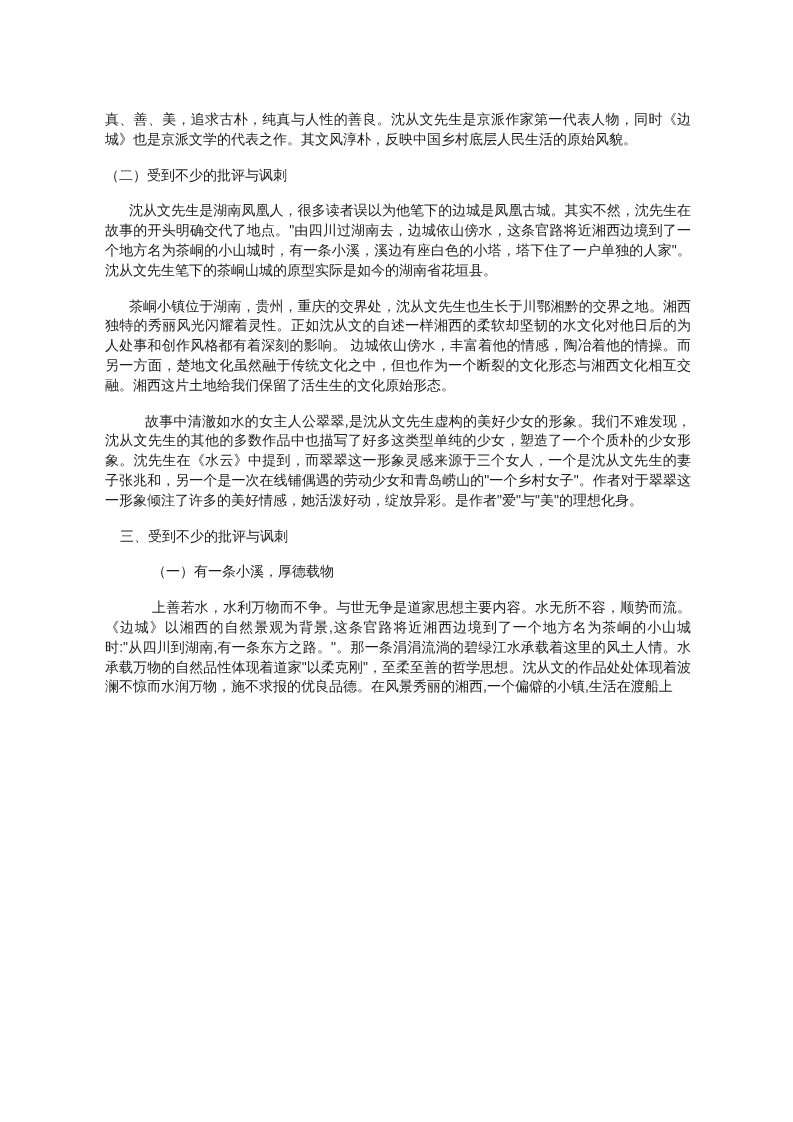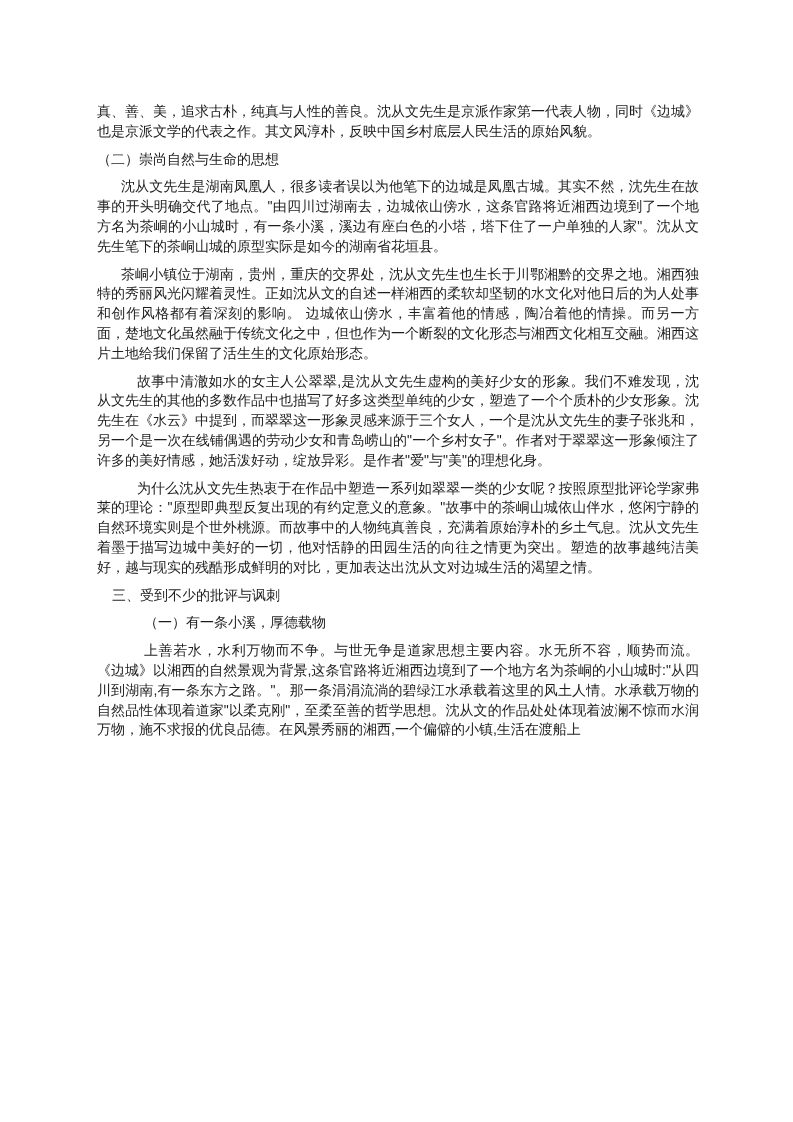--- a/index.html
+++ b/index.html
@@ -9,40 +9,39 @@
     width: 793px;
     height: 1122px;
     padding: 94px 86px 0 89px;
     background: #ffffff;
     font-family: "Liberation Sans", "DejaVu Sans", sans-serif;
     font-size: 14px;
     line-height: 19.8px;
     color: #1c1c1c;
     text-align: justify;
   }
-  .page p { margin: 8px; padding: 0; }
+  .page p { margin: 16px; padding: 0; }
   .ind-0  { text-indent: 0; }
   .ind-15 { text-indent: 15px; }
   .ind-24 { text-indent: 24px; }
   .ind-40 { text-indent: 40px; }
   .ind-47 { text-indent: 47px; }
   .mt-4  { margin-top: 4px; }
   .mt-5  { margin-top: 5px; }
   .mt-6  { margin-top: 6px; }
   .mt-8  { margin-top: 8px; }
   .mt-34 { margin-top: 34px; }
   .mt-36 { margin-top: 36px; }
   .mt-60 { margin-top: 60px; }
 </style>
 </head>
 <body>
 
 <div class="page">
   <p class="ind-0">真、善、美，追求古朴，纯真与人性的善良。沈从文先生是京派作家第一代表人物，同时《边城》也是京派文学的代表之作。其文风淳朴，反映中国乡村底层人民生活的原始风貌。</p>
-  <p class="ind-0 mt-34">（二）崇尚自然与生命的思想</p>
+  <p class="ind-0 mt-34">（二）受到不少的批评与讽刺</p>
   <p class="ind-24">沈从文先生是湖南凤凰人，很多读者误以为他笔下的边城是凤凰古城。其实不然，沈先生在故事的开头明确交代了地点。"由四川过湖南去，边城依山傍水，这条官路将近湘西边境到了一个地方名为茶峒的小山城时，有一条小溪，溪边有座白色的小塔，塔下住了一户单独的人家"。沈从文先生笔下的茶峒山城的原型实际是如今的湖南省花垣县。</p>
   <p class="ind-24">茶峒小镇位于湖南，贵州，重庆的交界处，沈从文先生也生长于川鄂湘黔的交界之地。湘西独特的秀丽风光闪耀着灵性。正如沈从文的自述一样湘西的柔软却坚韧的水文化对他日后的为人处事和创作风格都有着深刻的影响。 边城依山傍水，丰富着他的情感，陶冶着他的情操。而另一方面，楚地文化虽然融于传统文化之中，但也作为一个断裂的文化形态与湘西文化相互交融。湘西这片土地给我们保留了活生生的文化原始形态。</p>
   <p class="ind-40 mt-4">故事中清澈如水的女主人公翠翠,是沈从文先生虚构的美好少女的形象。我们不难发现，沈从文先生的其他的多数作品中也描写了好多这类型单纯的少女，塑造了一个个质朴的少女形象。沈先生在《水云》中提到，而翠翠这一形象灵感来源于三个女人，一个是沈从文先生的妻子张兆和，另一个是一次在线铺偶遇的劳动少女和青岛崂山的"一个乡村女子"。作者对于翠翠这一形象倾注了许多的美好情感，她活泼好动，绽放异彩。是作者"爱"与"美"的理想化身。</p>
-  <p class="ind-40 mt-6">为什么沈从文先生热衷于在作品中塑造一系列如翠翠一类的少女呢？按照原型批评论学家弗莱的理论："原型即典型反复出现的有约定意义的意象。"故事中的茶峒山城依山伴水，悠闲宁静的自然环境实则是个世外桃源。而故事中的人物纯真善良，充满着原始淳朴的乡土气息。沈从文先生着墨于描写边城中美好的一切，他对恬静的田园生活的向往之情更为突出。塑造的故事越纯洁美好，越与现实的残酷形成鲜明的对比，更加表达出沈从文对边城生活的渴望之情。</p>
   <p class="ind-15 mt-60">三、受到不少的批评与讽刺</p>
   <p class="ind-47 mt-36">（一）有一条小溪，厚德载物</p>
   <p class="ind-47 mt-5">上善若水，水利万物而不争。与世无争是道家思想主要内容。水无所不容，顺势而流。《边城》以湘西的自然景观为背景,这条官路将近湘西边境到了一个地方名为茶峒的小山城时:"从四川到湖南,有一条东方之路。"。那一条涓涓流淌的碧绿江水承载着这里的风土人情。水承载万物的自然品性体现着道家"以柔克刚"，至柔至善的哲学思想。沈从文的作品处处体现着波澜不惊而水润万物，施不求报的优良品德。在风景秀丽的湘西,一个偏僻的小镇,生活在渡船上</p>
 </div>
 
 </body></html>

